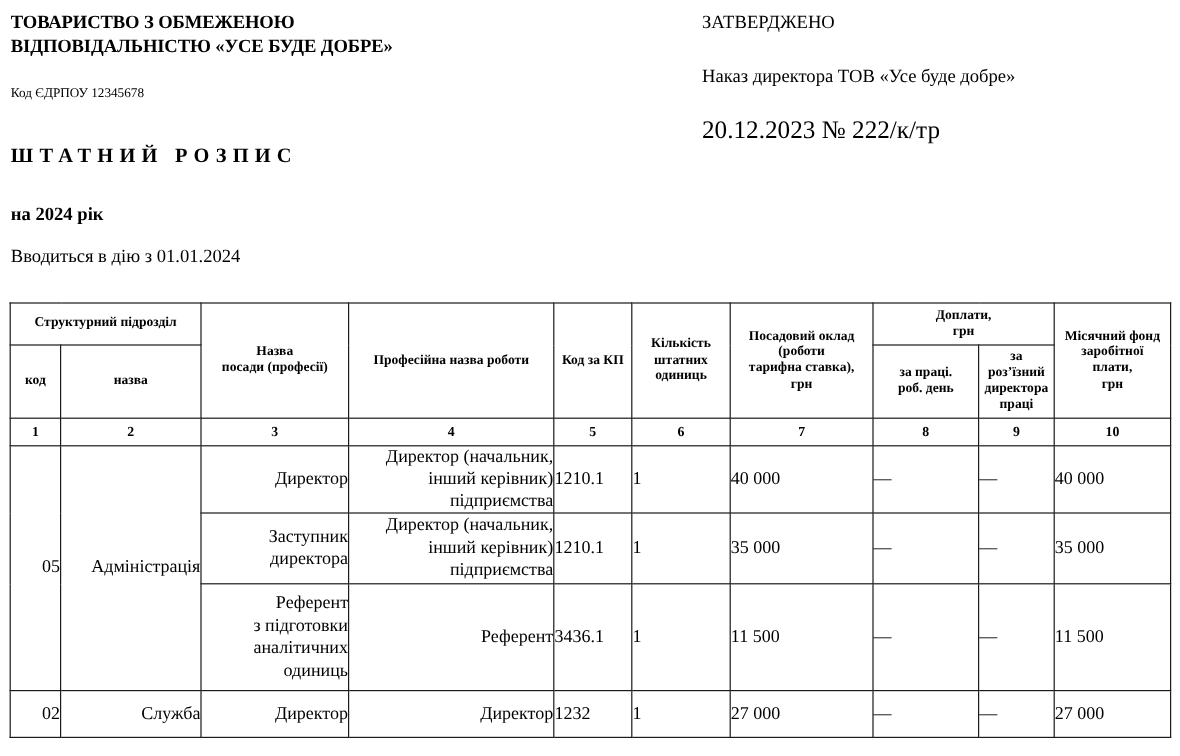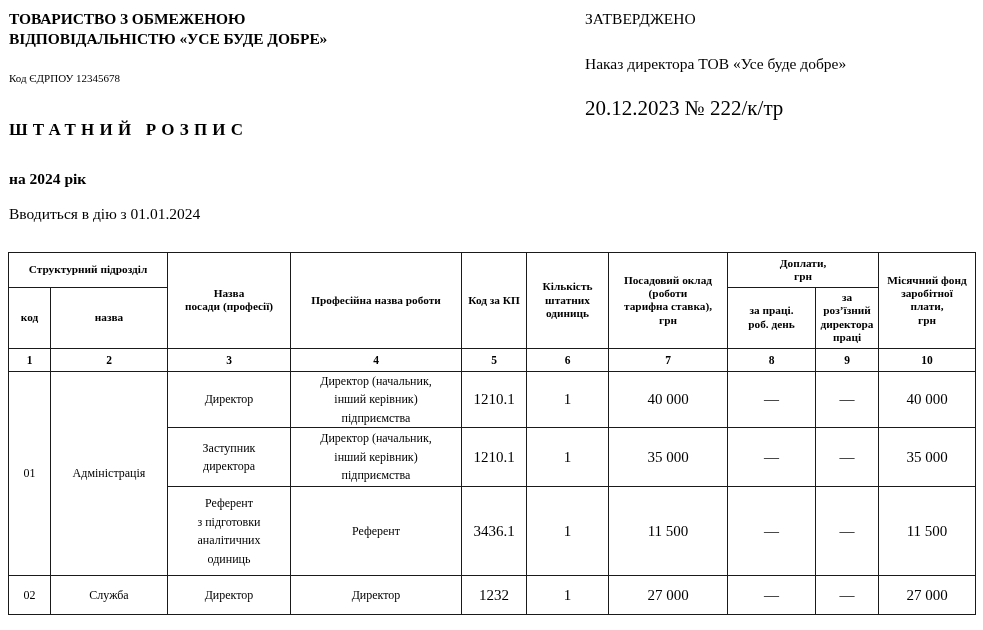--- a/index.html
+++ b/index.html
@@ -124,33 +124,32 @@
     font-weight: bold;
     font-size: 11.5px;
     height: 22px;
     line-height: 22px;
     padding: 0;
   }
   td.c-code,
   td.c-dept,
   td.c-post,
   td.c-prof {
-    text-align: center;
+    text-align: right;
     padding: 5px 7px;
-    font-size: 12px;
+    font-size: 15px;
     line-height: 18.5px;
     vertical-align: middle;
   }
   td.c-code { padding-left: 9px; }
   td.c-kp,
   td.c-units,
   td.c-salary,
   td.c-extra,
   td.c-fund {
-    text-align: center;
     font-size: 15px;
     line-height: 18.5px;
     padding: 5px 3px;
   }
   td.dash { font-size: 15px; }
   .cell-lines { display: block; }
   .cell-lines span { display: block; }
 </style>
 </head>
 <body>
@@ -259,21 +258,21 @@
           <td>5</td>
           <td>6</td>
           <td>7</td>
           <td>8</td>
           <td>9</td>
           <td>10</td>
         </tr>
       </thead>
       <tbody>
           <tr>
-            <td class="c-code" rowspan="3">01</td>
+            <td class="c-code" rowspan="3">05</td>
             <td class="c-dept" rowspan="3">Адміністрація</td>
             <td class="c-post" style="height: 48px;">
               <span class="cell-lines">
                 <span>Директор</span>
               </span>
             </td>
             <td class="c-prof">
               <span class="cell-lines">
                 <span>Директор (начальник,</span>
                 <span>інший керівник)</span>

